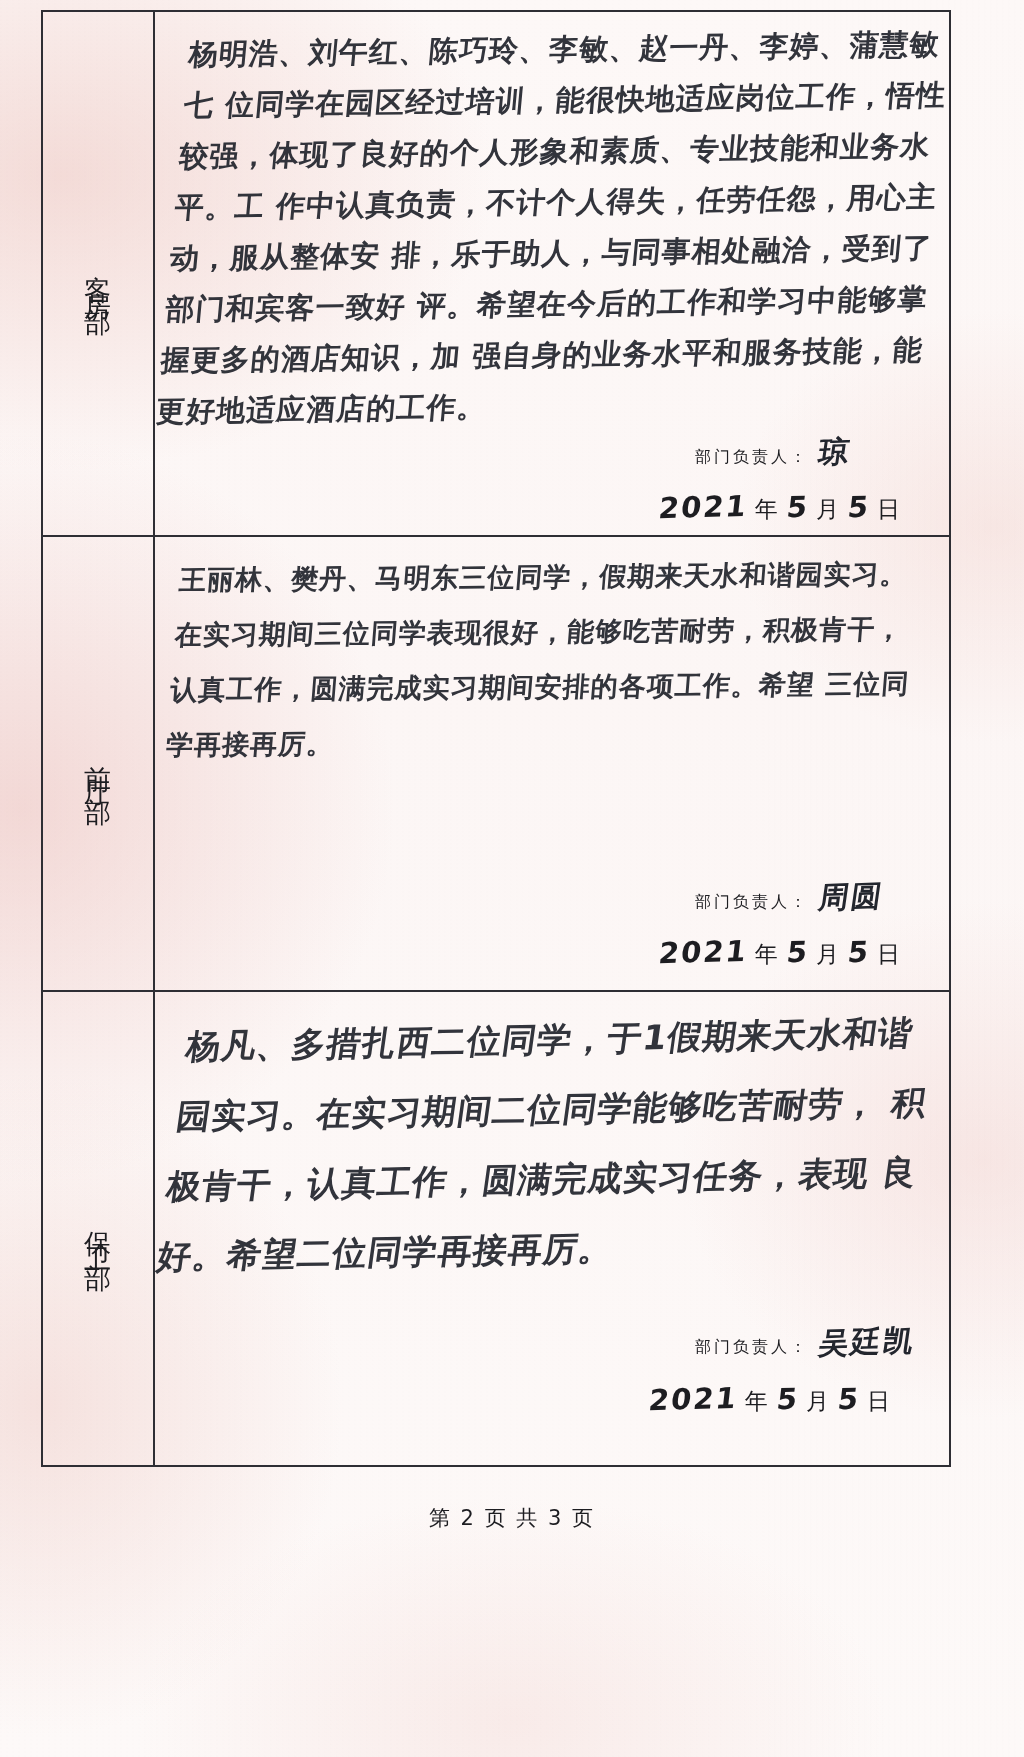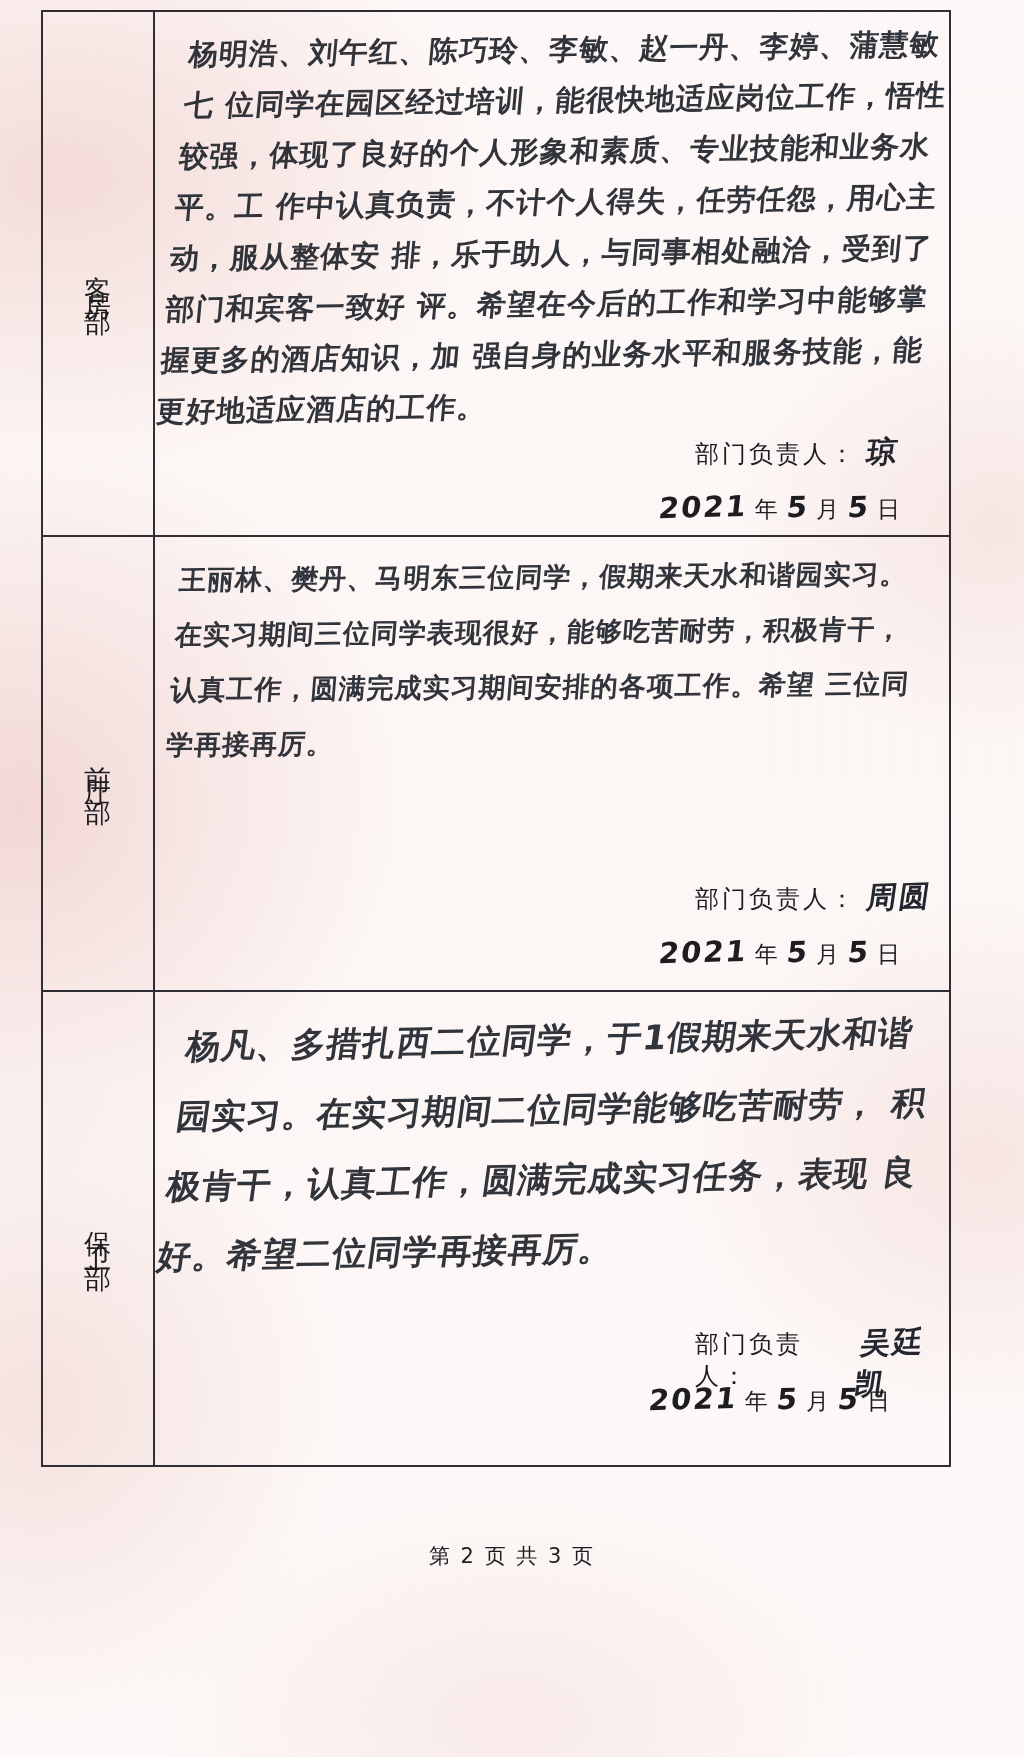--- a/index.html
+++ b/index.html
@@ -111,21 +111,21 @@
 
   
   .sig-line {
     position: absolute;
     display: flex;
     align-items: baseline;
     font-size: 24px;
     color: #1d1d21;
     letter-spacing: 2px;
   }
-  .sig-label { font-size: 24px; letter-spacing: 3px; }
+  .sig-label { font-size: 16px; letter-spacing: 3px; }
   .sig-name {
     margin-left: 10px;
     font-size: 30px;
     font-weight: 700;
     transform: skewX(-10deg) rotate(-2deg);
     color: #23262e;
   }
   .date-line {
     position: absolute;
     display: flex;
@@ -141,21 +141,21 @@
     display: inline-block;
     margin: 0 4px;
   }
   .date-unit { font-size: 23px; margin: 0 3px; }
 
   
   .footer {
     position: absolute;
     left: 0;
     right: 0;
-    top: 1542px;
+    top: 1504px;
     text-align: center;
     font-size: 21px;
     color: #1d1d21;
     letter-spacing: 2px;
   }
 </style>
 </head>
 <body>
 
 <div class="page">

